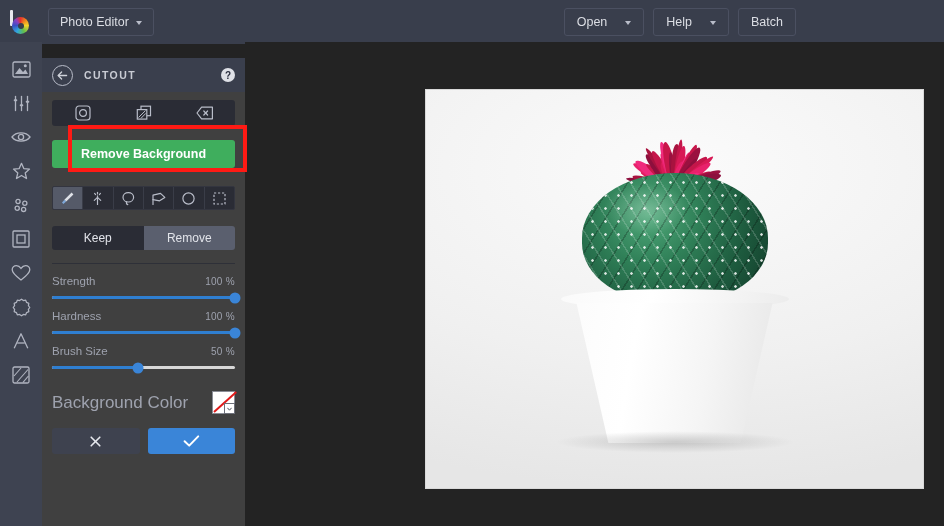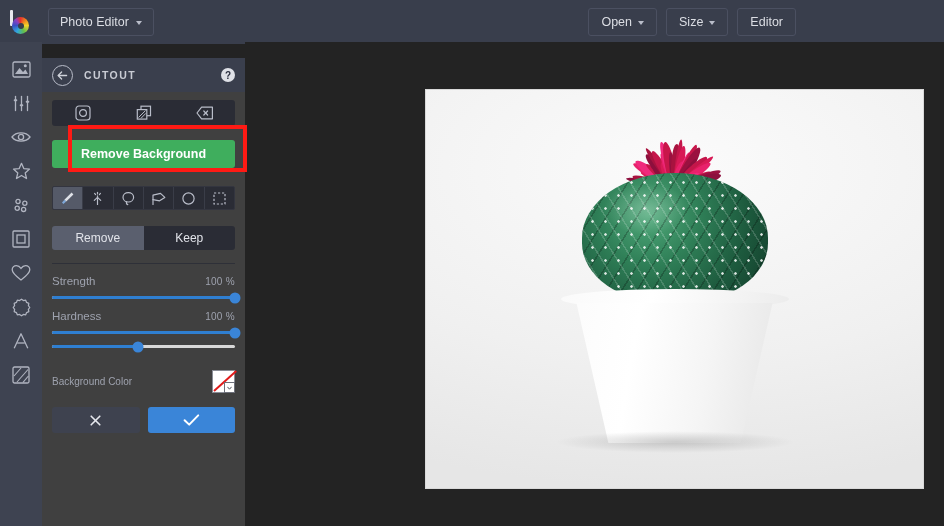--- a/index.html
+++ b/index.html
@@ -30,21 +30,21 @@
   .app-menu{
     margin-left:6px;height:26px;padding:0 11px;
     display:flex;align-items:center;gap:7px;
     border:1px solid #4b5061;border-radius:3px;
     color:#dcdee4;font-size:12.5px;cursor:pointer;
   }
   .caret{width:0;height:0;border-left:3.5px solid transparent;border-right:3.5px solid transparent;border-top:4px solid #b9bdc9;margin-top:1px;}
 
   .top-right{margin-left:auto;display:flex;align-items:center;gap:9px;padding-right:148px;}
   .tb-btn{
-    height:26px;padding:0 12px;display:flex;align-items:center;gap:6px;
+    height:26px;padding:0 12px;display:flex;align-items:center;gap:18px;
     border:1px solid #4b5061;border-radius:3px;
     color:#dcdee4;font-size:12.5px;cursor:pointer;background:transparent;
   }
 
   
   .rail{
     position:absolute;left:0;top:42px;width:42px;height:484px;
     background:#3e4351;
     display:flex;flex-direction:column;align-items:center;padding-top:10px;
     box-sizing:border-box;
@@ -118,21 +118,21 @@
   }
   .fill{position:absolute;left:0;top:0;height:3px;border-radius:2px;background:#2f7fd1;}
   .knob{
     position:absolute;top:50%;width:11px;height:11px;border-radius:50%;background:#3a85d8;
     transform:translate(-50%,-50%);cursor:pointer;
   }
 
   .bgc-row{
     margin:22px 10px 0 10px;display:flex;align-items:center;justify-content:space-between;
   }
-  .bgc-label{color:#9ea2ae;font-size:10px;}
+  .bgc-label{color:#9ea2ae;font-size:17px;}
   .swatch{
     position:relative;width:21px;height:21px;background:#ffffff;border:1px solid #8a8d96;cursor:pointer;
   }
   .swatch .slash{
     position:absolute;left:-3px;top:9px;width:30px;height:1.6px;background:#e01b1b;
     transform:rotate(-42deg);transform-origin:center;
   }
   .swatch .mini{
     position:absolute;right:-1px;bottom:-1px;width:9px;height:9px;background:#ffffff;border:1px solid #6d707a;
     display:flex;align-items:center;justify-content:center;
@@ -240,25 +240,25 @@
       <span>Photo Editor</span>
       <span class="caret"></span>
     </div>
 
     <div class="top-right">
       <div class="tb-btn">
         <span>Open</span>
         <span class="caret"></span>
       </div>
       <div class="tb-btn">
-        <span>Size</span>
+        <span>Help</span>
         <span class="caret"></span>
       </div>
       <div class="tb-btn">
-        <span>Editor</span>
+        <span>Batch</span>
       </div>
     </div>
   </div>
 
   <div class="rail">
 
     <div class="rail-item">
       <svg width="19" height="17" viewBox="0 0 19 17">
         <rect x="1" y="1" width="17" height="15" rx="1.5" fill="none" stroke="#b1b5c1" stroke-width="1.3"></rect>
         <path d="M3 13 L7.5 7 L11 11 L13.5 8.5 L16 13 Z" fill="#b1b5c1"></path>
@@ -427,22 +427,22 @@
           </svg>
         </div>
         <div class="tool-cell">
           <svg width="15" height="15" viewBox="0 0 15 15">
             <rect x="2" y="2" width="11" height="11" fill="none" stroke="#b9bdc9" stroke-width="1.2" stroke-dasharray="2.2 1.8"></rect>
           </svg>
         </div>
       </div>
 
       <div class="seg">
+        <div class="seg-btn">Keep</div>
         <div class="seg-btn active">Remove</div>
-        <div class="seg-btn">Keep</div>
       </div>
 
       <div class="divider"></div>
 
       <div class="slider-block">
         <div class="slider-top">
           <span class="slider-label">Strength</span>
           <span class="slider-val">100 %</span>
         </div>
         <div class="track">
@@ -456,20 +456,24 @@
           <span class="slider-label">Hardness</span>
           <span class="slider-val">100 %</span>
         </div>
         <div class="track">
           <div class="fill" style="width:100%"></div>
           <div class="knob" style="left:100%"></div>
         </div>
       </div>
 
       <div class="slider-block">
+        <div class="slider-top">
+          <span class="slider-label">Brush Size</span>
+          <span class="slider-val">50 %</span>
+        </div>
         <div class="track">
           <div class="fill" style="width:47%"></div>
           <div class="knob" style="left:47%"></div>
         </div>
       </div>
 
       <div class="bgc-row">
         <span class="bgc-label">Background Color</span>
         <div class="swatch">
           <div class="slash"></div>

